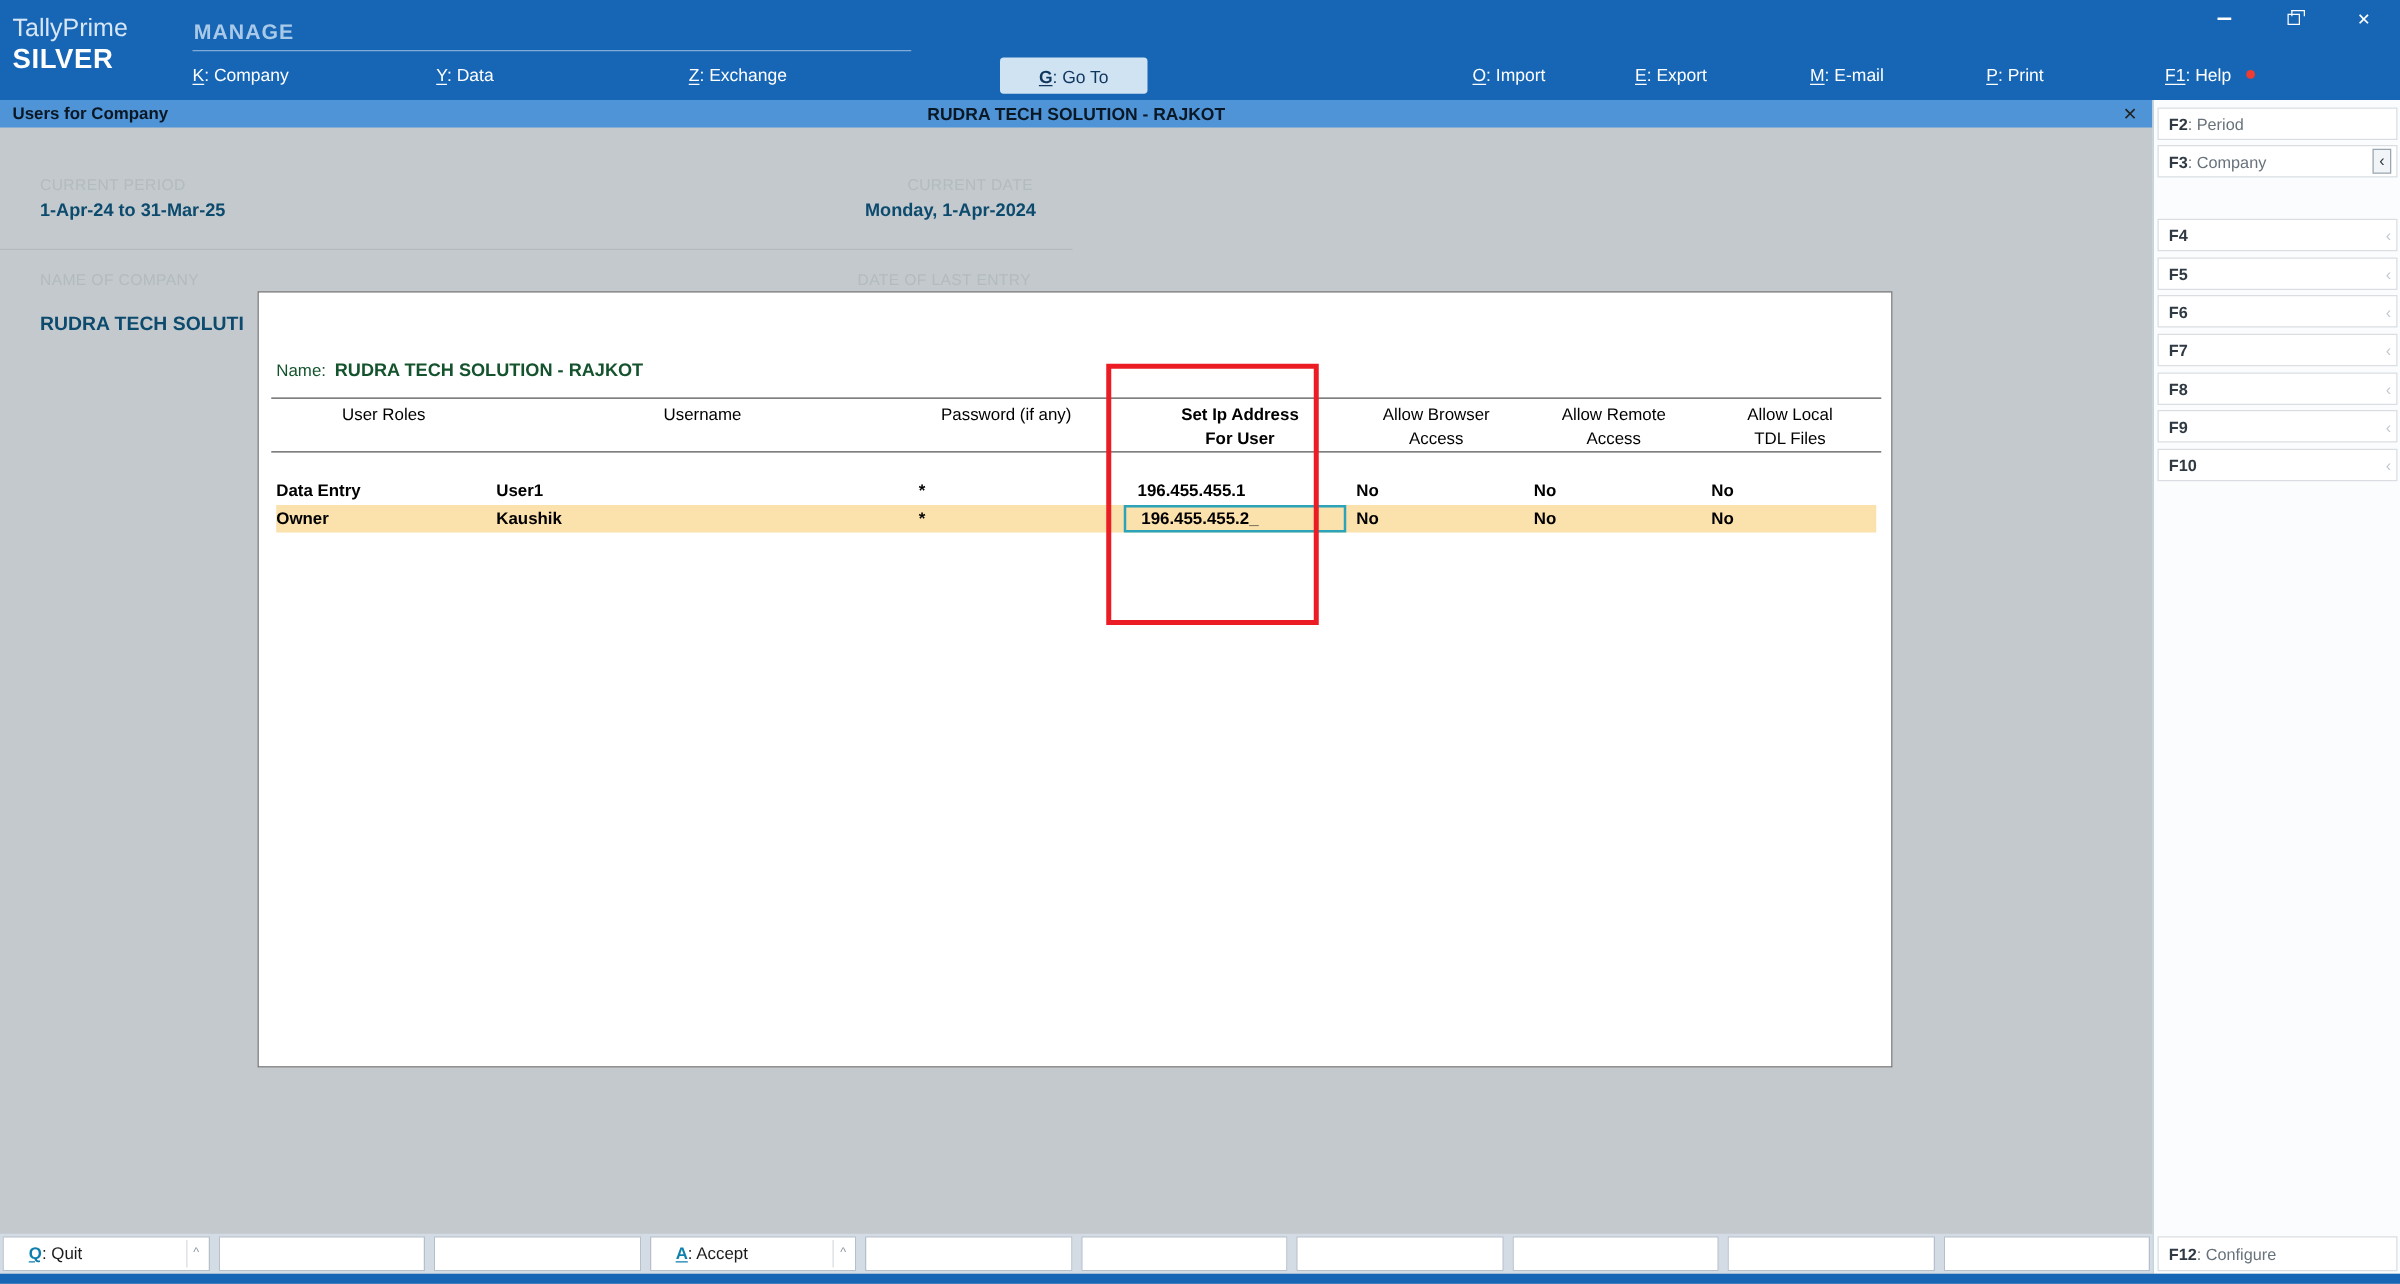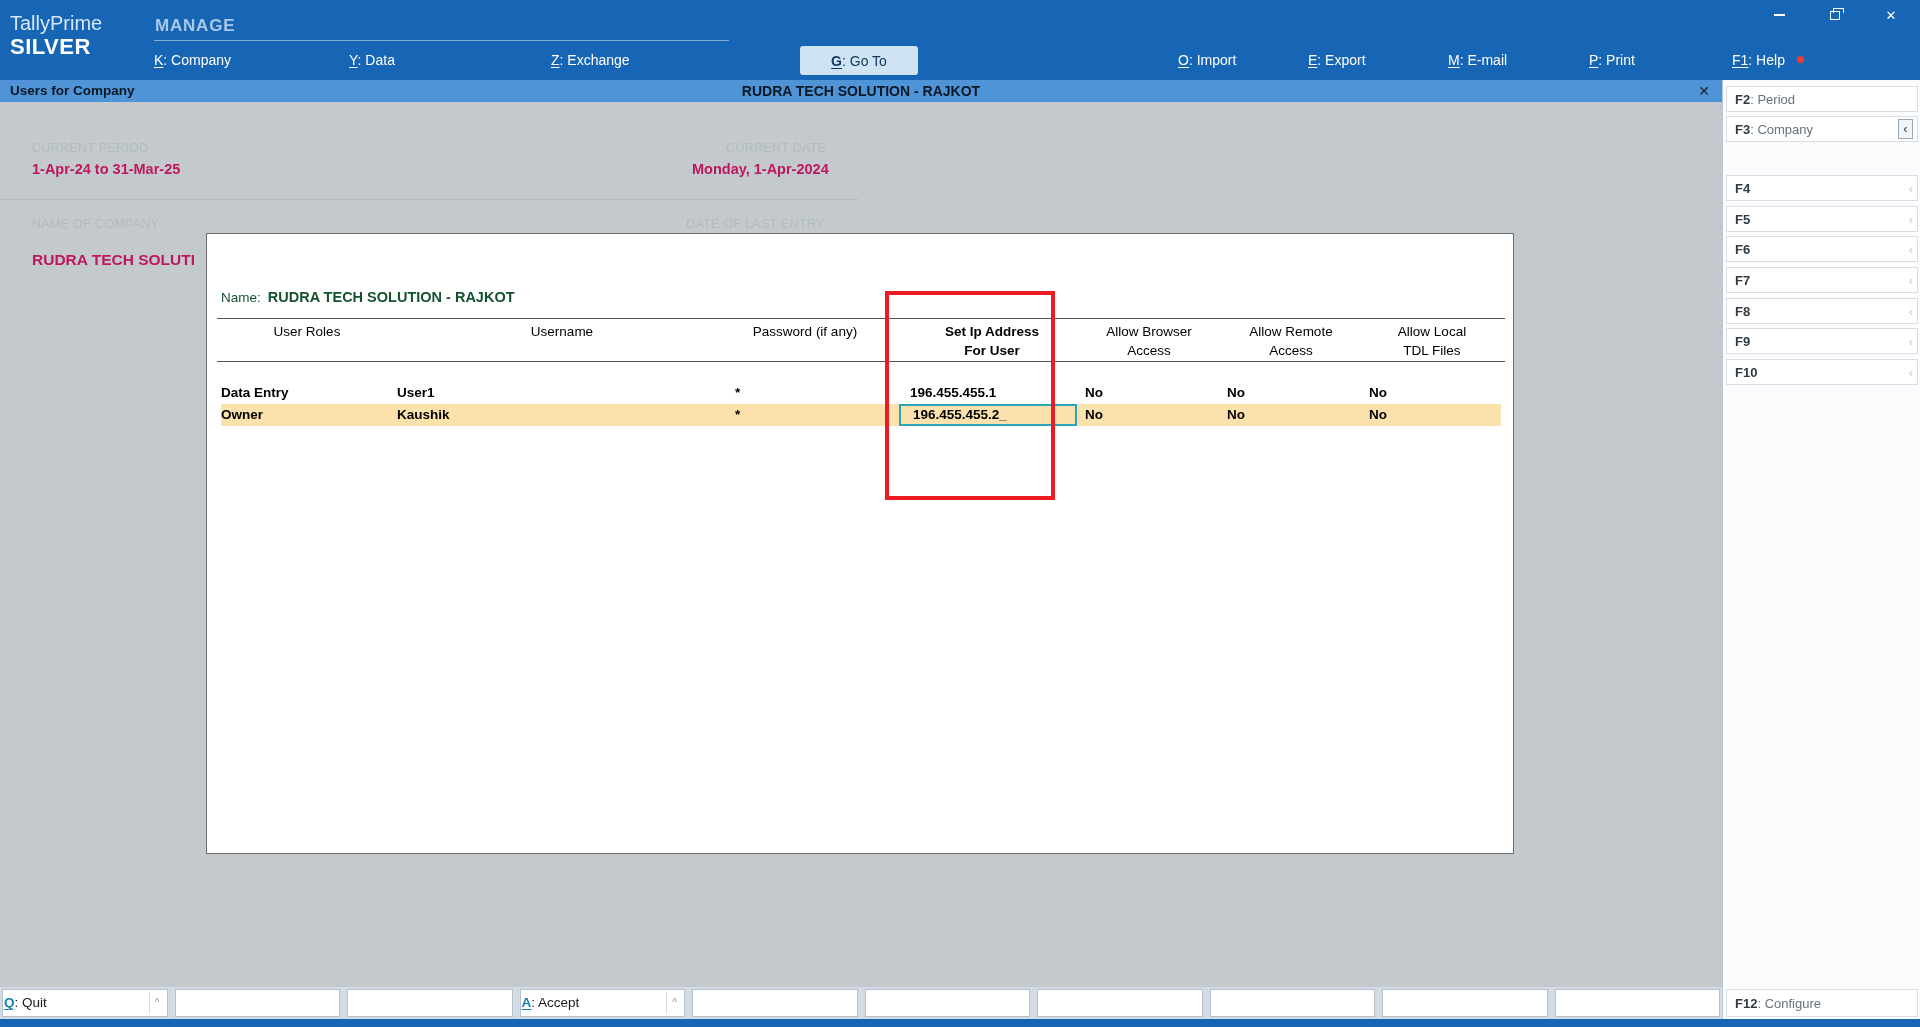--- a/index.html
+++ b/index.html
@@ -32,21 +32,21 @@
   .icon-min { width:11px; height:2px; background:#fff; display:inline-block; }
   .icon-restore { position:relative; width:10px; height:9px; border:1px solid #fff; display:inline-block; }
   .icon-restore::before { content:""; position:absolute; left:2px; top:-4px; width:9px; height:4px; border:1px solid #fff; border-bottom:none; }
   
   .titlebar { position:absolute; left:0; top:80px; width:1722px; height:22px; background:#4f94d7; }
   .tb-left { position:absolute; left:10px; top:0; line-height:22px; font-size:13.5px; font-weight:bold; color:#0a1724; }
   .tb-center { position:absolute; left:0; width:100%; text-align:center; line-height:22px; font-size:14px; font-weight:bold; color:#0a1724; }
   .tb-close { position:absolute; right:12px; top:0; line-height:22px; font-size:14px; color:#222; cursor:default; }
   
   .gw-label { position:absolute; font-size:12.5px; color:#b2bbbf; letter-spacing:.3px; }
-  .gw-value { position:absolute; font-size:14.5px; font-weight:bold; color:#be185d; }
+  .gw-value { position:absolute; font-size:14.5px; font-weight:bold; color:#0c4a6e; }
   .gw-line { position:absolute; left:0; top:199px; width:858px; height:1px; background:rgba(0,0,0,.07); }
   .gw-cp-label { left:32px; top:141px; } .gw-cp-value { left:32px; top:161px; }
   .gw-cd-label { left:726px; top:141px; } .gw-cd-value { left:692px; top:161px; }
   .gw-nc-label { left:32px; top:217px; } .gw-le-label { left:686px; top:217px; }
   .gw-co-value { left:32px; top:251px; font-size:15.5px; }
   
   .dialog { position:absolute; left:206px; top:233px; width:1308px; height:621px; background:#ffffff; border:1px solid #6e6e6e; z-index:5; }
   .dlg-title { position:absolute; left:0; top:12px; width:100%; text-align:center; font-size:14.5px; font-weight:bold; text-decoration:underline; text-underline-offset:3px; color:#000; }
   .dlg-name { position:absolute; left:14px; top:55px; font-size:13.5px; color:#14532d; }
   .dlg-name .val { font-size:14.5px; font-weight:bold; margin-left:7px; }
@@ -74,21 +74,21 @@
   .side-btn .lbl { color:#68727b; }
   .sb-f2 { top:6px; } .sb-f3 { top:36px; }
   .sb-f4 { top:95px; } .sb-f5 { top:126px; } .sb-f6 { top:156px; } .sb-f7 { top:187px; }
   .sb-f8 { top:218px; } .sb-f9 { top:248px; } .sb-f10 { top:279px; }
   .chv-box { margin-left:auto; width:15px; height:20px; border:1px solid #9aa6b0; background:#f2f5f7; color:#2e3a44; text-align:center; line-height:18px; font-size:13px; }
   .chv { margin-left:auto; color:#c2cad0; font-size:13px; }
   .sb-configure { top:909px; height:28px; }
   
   .bottombar { position:absolute; left:0; top:987px; width:1722px; height:32px; background:#d3dbe4;
     display:flex; gap:7px; padding:2px; }
-  .bb-btn { flex:1; position:relative; background:#ffffff; border:1px solid #b6c0ca; font-size:13.5px; line-height:26px; padding-left:1px; color:#1c1c1c; cursor:default; white-space:nowrap; }
+  .bb-btn { flex:1; position:relative; background:#ffffff; border:1px solid #b6c0ca; font-size:13.5px; line-height:26px; padding-left:20px; color:#1c1c1c; cursor:default; white-space:nowrap; }
   .bb-btn .key { color:#0f7fad; font-weight:bold; text-decoration:underline; text-underline-offset:2px; }
   .bb-caret { position:absolute; right:2px; top:2px; bottom:2px; width:16px; border-left:1px solid #d7dde3; color:#8b949c; font-size:10px; text-align:center; line-height:22px; }
   .bottomstrip { position:absolute; left:0; top:1019px; width:1920px; height:8px; background:#1766b5; }
 </style>
 </head>
 <body>
 
 <div class="topbar">
   <div class="brand">TallyPrime</div>
   <div class="edition">SILVER</div>

